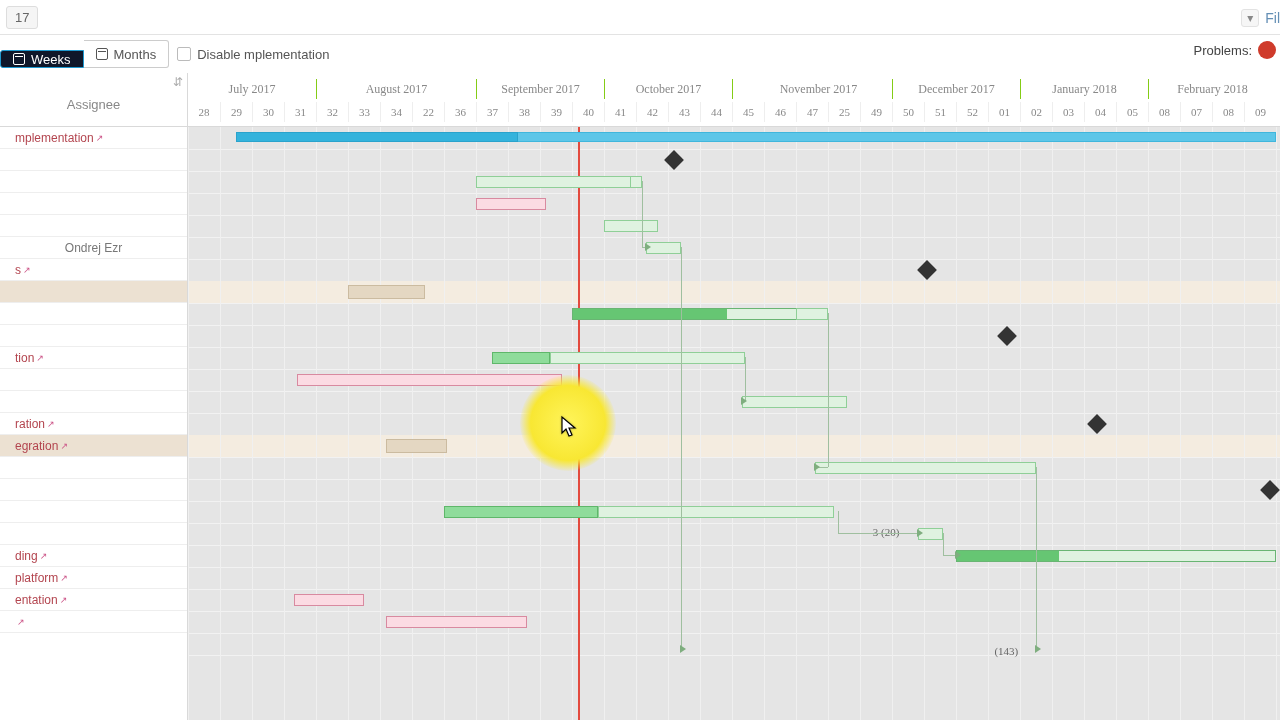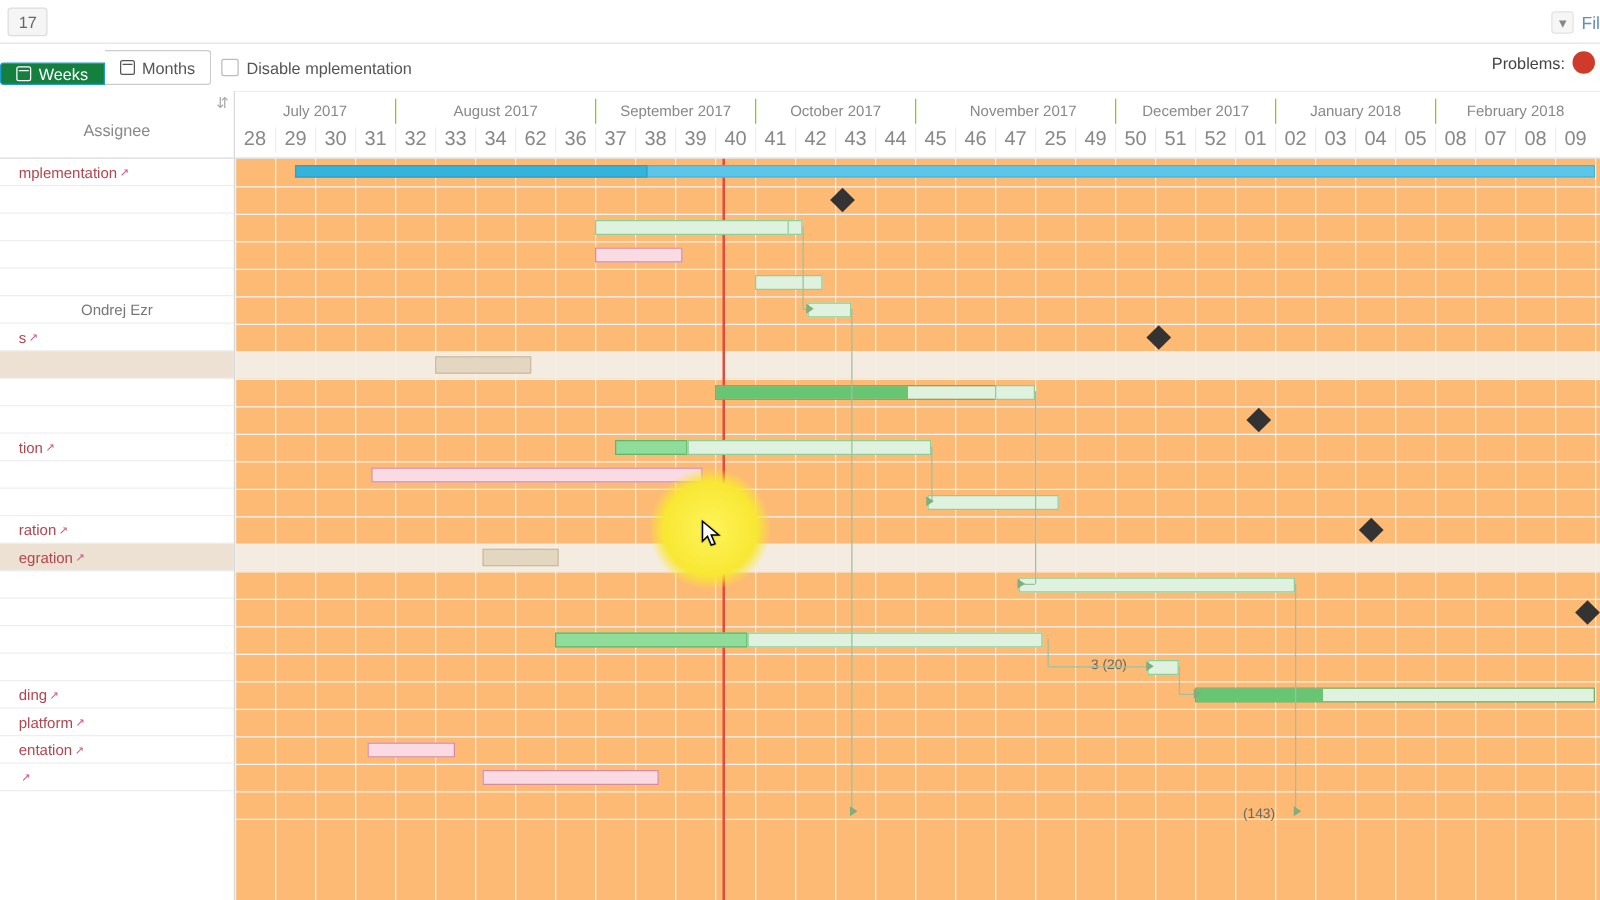--- a/index.html
+++ b/index.html
@@ -60,21 +60,21 @@
   .gran-btn {
     display: inline-flex; align-items: center; gap: 6px;
     padding: 0 12px;
     border: 1px solid #ccc;
     background: #fff;
     color: #555;
     font-size: 13px;
     cursor: pointer;
   }
   .gran-btn.active {
-    background: #15803d;
+    background: #0f172a;
     color: #fff;
     border-color: #1f99cf;
     margin-top: 10px;
   }
   .gran-btn:first-child { border-top-left-radius: 3px; border-bottom-left-radius: 3px; }
   .gran-btn:last-child { border-top-right-radius: 3px; border-bottom-right-radius: 3px; border-left: none; }
   .cal-icon {
     width: 12px; height: 12px; border: 1.5px solid currentColor; border-radius: 2px;
     position: relative;
   }
@@ -132,42 +132,43 @@
     overflow: hidden;
   }
   .row.shaded { background: #ece1d2; }
   .row .link-icon { font-size:9px; color:#c58; margin-left:2px;}
   .row .assignee { color:#777; position:absolute; left:0; right:0; text-align:center; }
 
   .right {
     flex: 1;
     position: relative;
     overflow: hidden;
-    background: #fdba74;
+    background: #e5e5e5;
+    font-family: Liberation Serif, serif;
   }
   .timeline-head {
     height: 54px;
     border-bottom: 1px solid #d9d9d9;
     position: relative;
     background:#fff;
   }
   .months-strip, .weeks-strip {
     position:absolute; left:0; right:0; display:flex;
   }
   .months-strip { top:6px; height:20px; }
   .month-cell {
     border-left:1px solid #84cc16;
     font-size:12px; color:#888;
     display:flex; align-items:center; justify-content:center;
   }
   .month-cell:first-child{border-left:none;}
   .weeks-strip { bottom:4px; height:20px; }
   .week-cell {
     border-left:1px solid #eee;
-    font-size:16px; color:#888;
+    font-size:11px; color:#888;
     display:flex; align-items:center; justify-content:center;
   }
   .week-cell:first-child{border-left:none;}
   .chart-body {
     position: relative;
     height: calc(100% - 54px);
   }
   .grid-line {
     position:absolute; top:0; bottom:0; width:1px; background:#f0f0f0;
   }
@@ -357,21 +358,21 @@
           <div class="month-cell" style="width: 128px;">February 2018</div>
         </div>
       <div class="weeks-strip" id="weeks">
           <div class="week-cell" style="width: 32px;">28</div>
           <div class="week-cell" style="width: 32px;">29</div>
           <div class="week-cell" style="width: 32px;">30</div>
           <div class="week-cell" style="width: 32px;">31</div>
           <div class="week-cell" style="width: 32px;">32</div>
           <div class="week-cell" style="width: 32px;">33</div>
           <div class="week-cell" style="width: 32px;">34</div>
-          <div class="week-cell" style="width: 32px;">62</div>
+          <div class="week-cell" style="width: 32px;">22</div>
           <div class="week-cell" style="width: 32px;">36</div>
           <div class="week-cell" style="width: 32px;">37</div>
           <div class="week-cell" style="width: 32px;">38</div>
           <div class="week-cell" style="width: 32px;">39</div>
           <div class="week-cell" style="width: 32px;">40</div>
           <div class="week-cell" style="width: 32px;">41</div>
           <div class="week-cell" style="width: 32px;">42</div>
           <div class="week-cell" style="width: 32px;">43</div>
           <div class="week-cell" style="width: 32px;">44</div>
           <div class="week-cell" style="width: 32px;">45</div>

